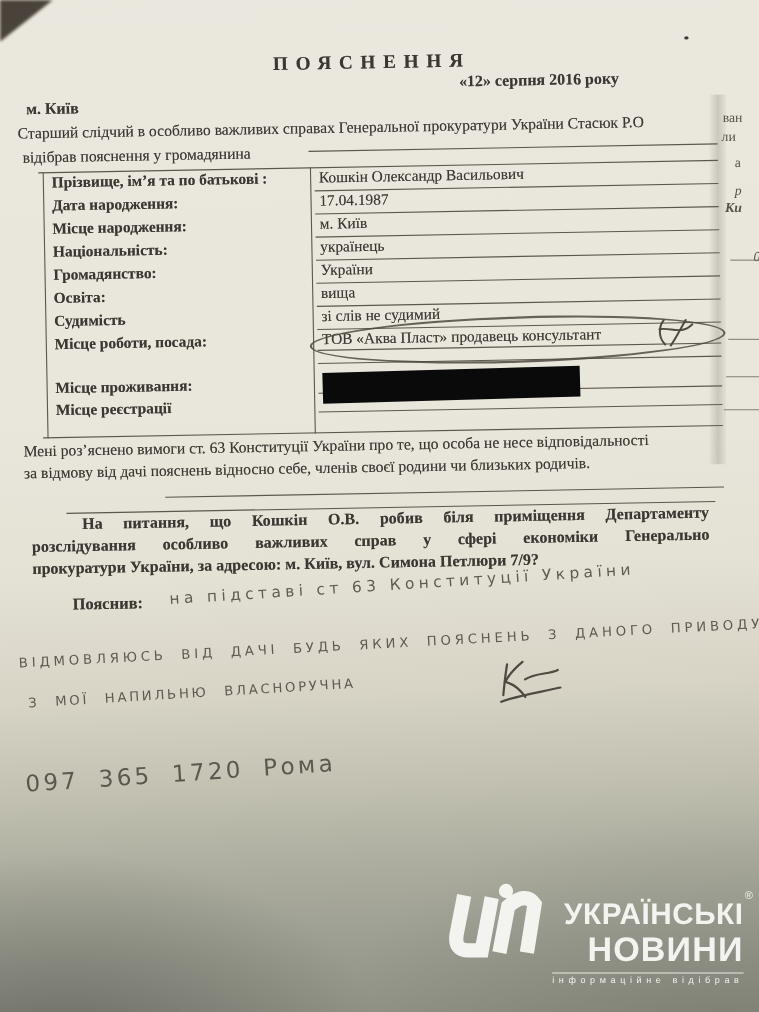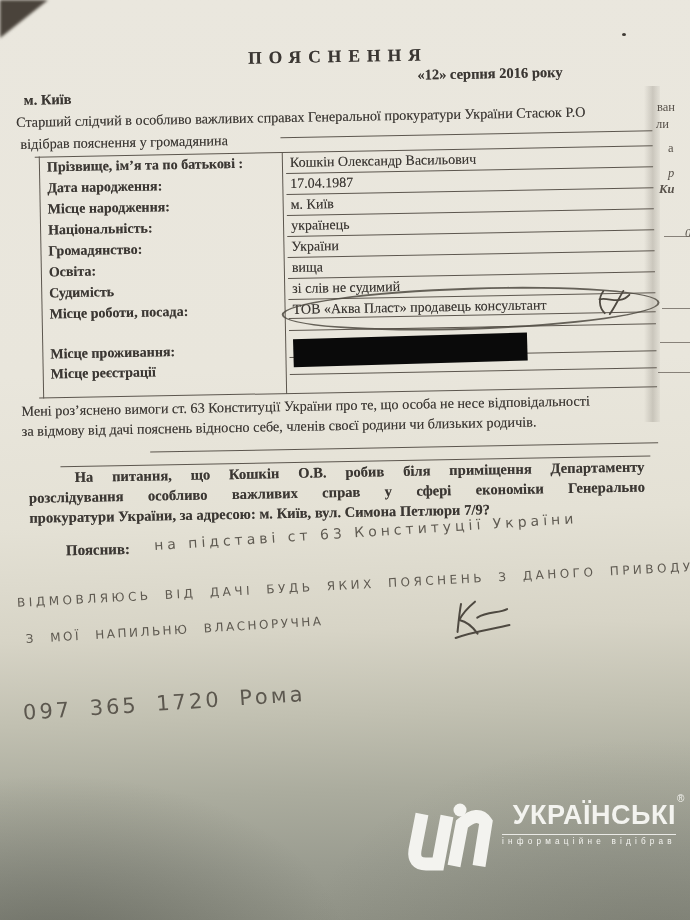--- a/index.html
+++ b/index.html
@@ -40,21 +40,21 @@
   .hw-mark{position:absolute;left:596px;top:292px;}
   .corner-shadow{position:absolute;left:0;top:0;width:0;height:0;
     border-top:38px solid #4a433b;border-right:48px solid transparent;filter:blur(1.5px);}
   .speck{position:absolute;left:622px;top:33px;width:4px;height:3px;background:#3e3a34;border-radius:50%;}
   .fold-shadow{position:absolute;left:644px;top:86px;width:16px;height:336px;
     background:linear-gradient(90deg,rgba(110,104,94,0) 0%,rgba(110,104,94,0.25) 55%,rgba(110,104,94,0.05) 100%);}
   .edge-frag{position:absolute;font-size:12.5px;color:#57514a;font-family:"Liberation Serif",serif;}
   .edge-line{position:absolute;height:0;border-top:1px solid rgba(92,86,78,0.7);}
   .watermark{position:absolute;left:396px;top:802px;display:flex;align-items:flex-start;color:#f3f3ef;}
   .wm-icon{position:relative;width:102px;height:82px;flex:0 0 auto;}
-  .wm-text{margin-left:4px;text-align:right;font-family:"Liberation Sans",sans-serif;font-weight:bold;line-height:1;}
+  .wm-text{margin-left:4px;text-align:right;font-family:"Liberation Sans",sans-serif;font-weight:bold;line-height:1;margin-top:16px;}
   .wm-row1{position:relative;font-size:27px;letter-spacing:0.5px;}
   .wm-reg{position:absolute;right:-9px;top:-8px;font-size:10px;font-weight:normal;}
   .wm-row2{font-size:31px;letter-spacing:1px;margin-top:3px;}
   .wm-tagline{margin-top:5px;padding-top:3px;border-top:1.5px solid rgba(243,243,239,0.9);
     font-size:8.2px;font-weight:normal;letter-spacing:4.2px;white-space:nowrap;}
 </style>
 </head>
 <body>
 
 <div class="photo">
@@ -158,17 +158,18 @@
       <svg width="102" height="82" viewBox="0 0 102 82">
         <g fill="none" stroke="#f3f3ef" stroke-width="13">
           <path d="M26 12 L19 48 Q17 62 30 62 L42 62 L51 14"></path>
           <path d="M58 64 L66 22 Q82 8 90 20 L83 64"></path>
         </g>
         <circle cx="64" cy="8" r="6.5" fill="#f3f3ef"></circle>
       </svg>
     </div>
     <div class="wm-text">
       <div class="wm-row1"><span>УКРАЇНСЬКІ</span><span class="wm-reg">®</span></div>
+      <div class="wm-row2">НОВИНИ</div>
       <div class="wm-tagline">інформаційне відібрав</div>
     </div>
   </div>
 
 </div>
 
 </body></html>

